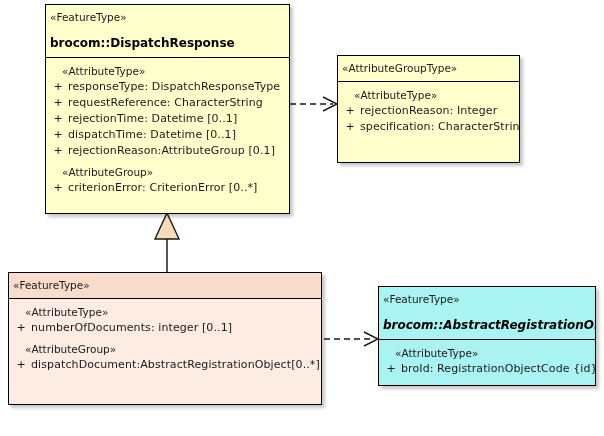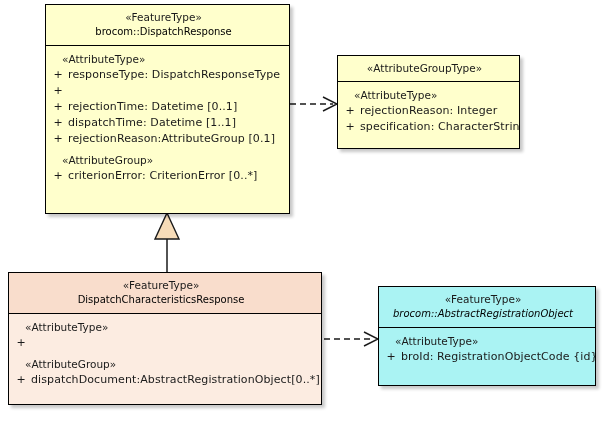--- a/index.html
+++ b/index.html
@@ -20,36 +20,36 @@
   .uml-class {
     position: absolute;
     box-sizing: border-box;
     border: 1.6px solid #000000;
     box-shadow: 3px 3px 3px rgba(0,0,0,0.22);
     overflow: hidden;
   }
   .uml-class .hdr {
     box-sizing: border-box;
     border-bottom: 1.8px solid #000000;
-    text-align: center;
+    text-align: left;
     padding: 5px 12px 6px 4px;
   }
   .uml-class .stereo {
     font-size: 10.5px;
     color: #1a1a1a;
     line-height: 14px;
     white-space: nowrap;
   }
   .uml-class .cname {
-    font-size: 10px;
-    font-weight: normal;
+    font-size: 12px;
+    font-weight: bold;
     color: #000000;
     line-height: 15px;
     white-space: nowrap;
-    margin-top: 0;
+    margin-top: 12px;
   }
   .uml-class .cname.abstract {
     font-style: italic;
   }
   .uml-class .body {
     padding: 6px 2px 6px 2px;
   }
   .grp-label {
     font-size: 10.5px;
     color: #1a1a1a;
@@ -126,69 +126,70 @@
     <div class="body">
 
       <div class="grp-label">«AttributeType»</div>
 
       <div class="attr-row">
         <span class="attr-vis">+</span>
         <span class="attr-txt">responseType: DispatchResponseType</span>
       </div>
       <div class="attr-row">
         <span class="attr-vis">+</span>
+        <span class="attr-txt">requestReference: CharacterString</span>
       </div>
       <div class="attr-row">
         <span class="attr-vis">+</span>
         <span class="attr-txt">rejectionTime: Datetime [0..1]</span>
       </div>
       <div class="attr-row">
         <span class="attr-vis">+</span>
-        <span class="attr-txt">dispatchTime: Datetime [1..1]</span>
+        <span class="attr-txt">dispatchTime: Datetime [0..1]</span>
       </div>
       <div class="attr-row">
         <span class="attr-vis">+</span>
         <span class="attr-txt">rejectionReason:AttributeGroup [0.1]</span>
       </div>
 
       <div class="grp-label" style="margin-top:6px;">«AttributeGroup»</div>
 
       <div class="attr-row">
         <span class="attr-vis">+</span>
         <span class="attr-txt">criterionError: CriterionError [0..*]</span>
       </div>
     </div>
   </div>
 
-  <div class="uml-class fill-yellow" style="left:337px; top:55px; width:183px; height:94px;">
+  <div class="uml-class fill-yellow" style="left:337px; top:55px; width:183px; height:108px;">
     <div class="hdr">
       <div class="stereo">«AttributeGroupType»</div>
     </div>
     <div class="body">
       <div class="grp-label">«AttributeType»</div>
       <div class="attr-row">
         <span class="attr-vis">+</span>
         <span class="attr-txt">rejectionReason: Integer</span>
       </div>
       <div class="attr-row">
         <span class="attr-vis">+</span>
         <span class="attr-txt">specification: CharacterString</span>
       </div>
     </div>
   </div>
 
   <div class="uml-class fill-peach" style="left:8px; top:272px; width:314px; height:133px;">
     <div class="hdr">
       <div class="stereo">«FeatureType»</div>
-      <div class="cname">DispatchCharacteristicsResponse</div>
-    </div>
-    <div class="body">
-      <div class="grp-label">«AttributeType»</div>
-      <div class="attr-row">
-        <span class="attr-vis">+</span>
+    </div>
+    <div class="body">
+      <div class="grp-label">«AttributeType»</div>
+      <div class="attr-row">
+        <span class="attr-vis">+</span>
+        <span class="attr-txt">numberOfDocuments: integer [0..1]</span>
       </div>
 
       <div class="grp-label" style="margin-top:6px;">«AttributeGroup»</div>
       <div class="attr-row">
         <span class="attr-vis">+</span>
         <span class="attr-txt">dispatchDocument:AbstractRegistrationObject[0..*]</span>
       </div>
     </div>
   </div>
 

